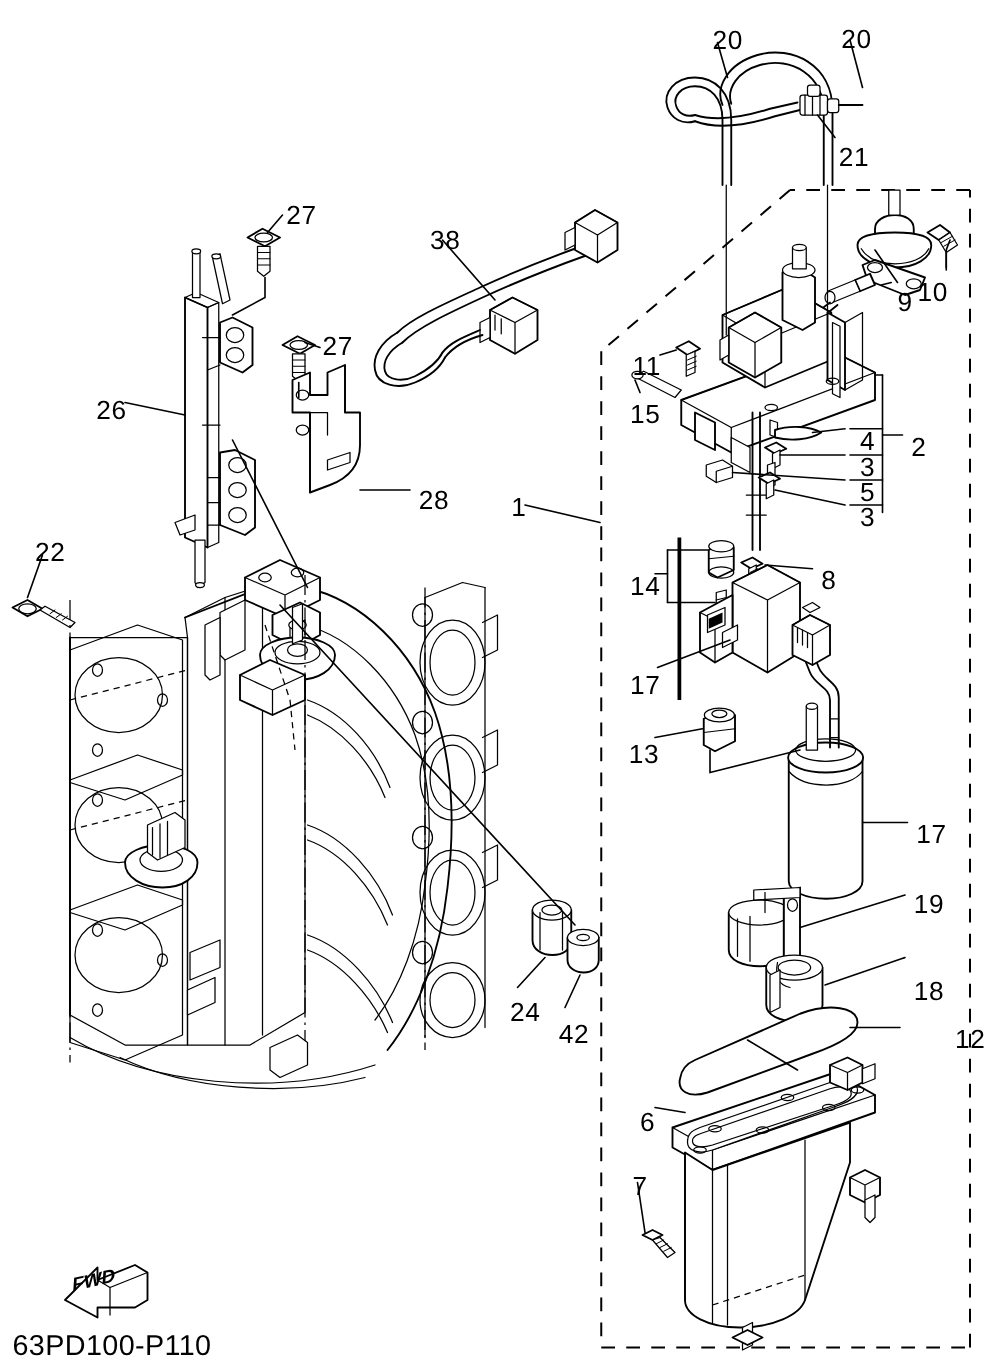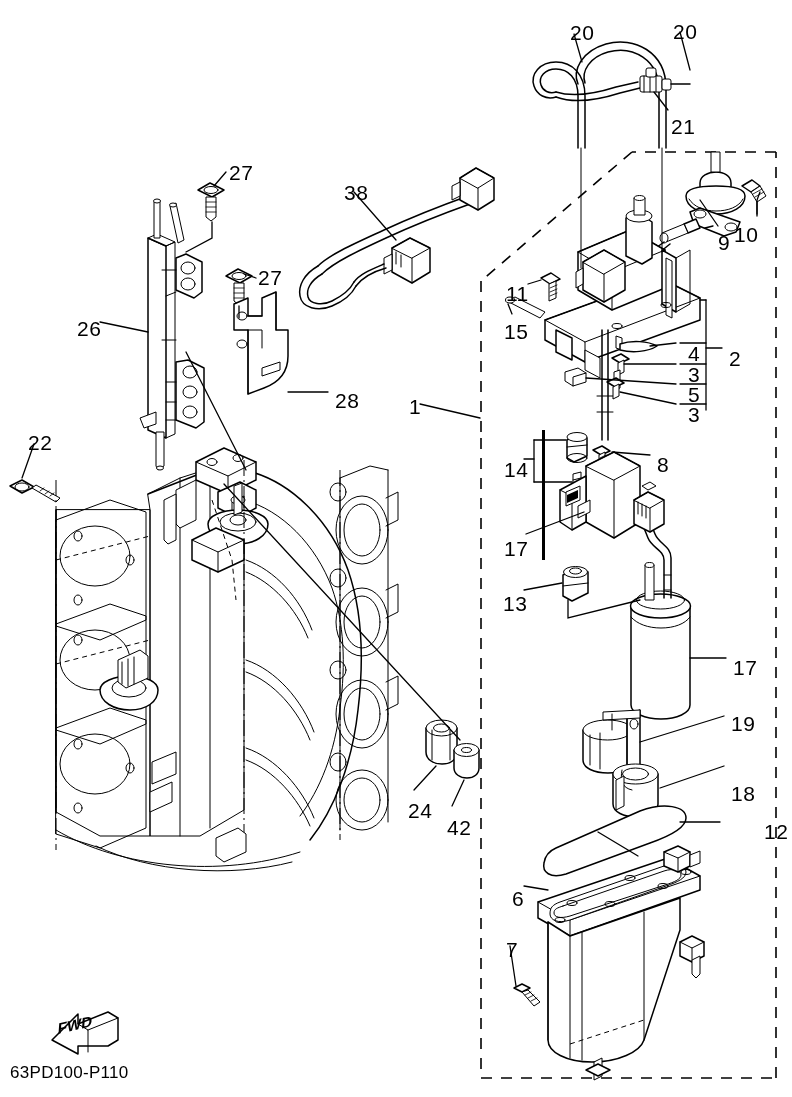--- a/index.html
+++ b/index.html
@@ -18,21 +18,21 @@
     font-weight:400;
     letter-spacing:0.5px;
     color:#000;
     white-space:nowrap;
     line-height:1;
     user-select:none;
   }
   #partcode{
     position:absolute;
     left:10px;top:1063px;
-    font-size:17px;
+    font-size:23px;
     font-family:"Liberation Sans", sans-serif;
     letter-spacing:0.3px;
     color:#000;
   }
   #fwdlabel{
     position:absolute;
     left:58px;top:1016px;
     font-size:15px;font-weight:bold;
     font-family:"Liberation Sans", sans-serif;
     transform:skewY(-13deg) skewX(-4deg);

